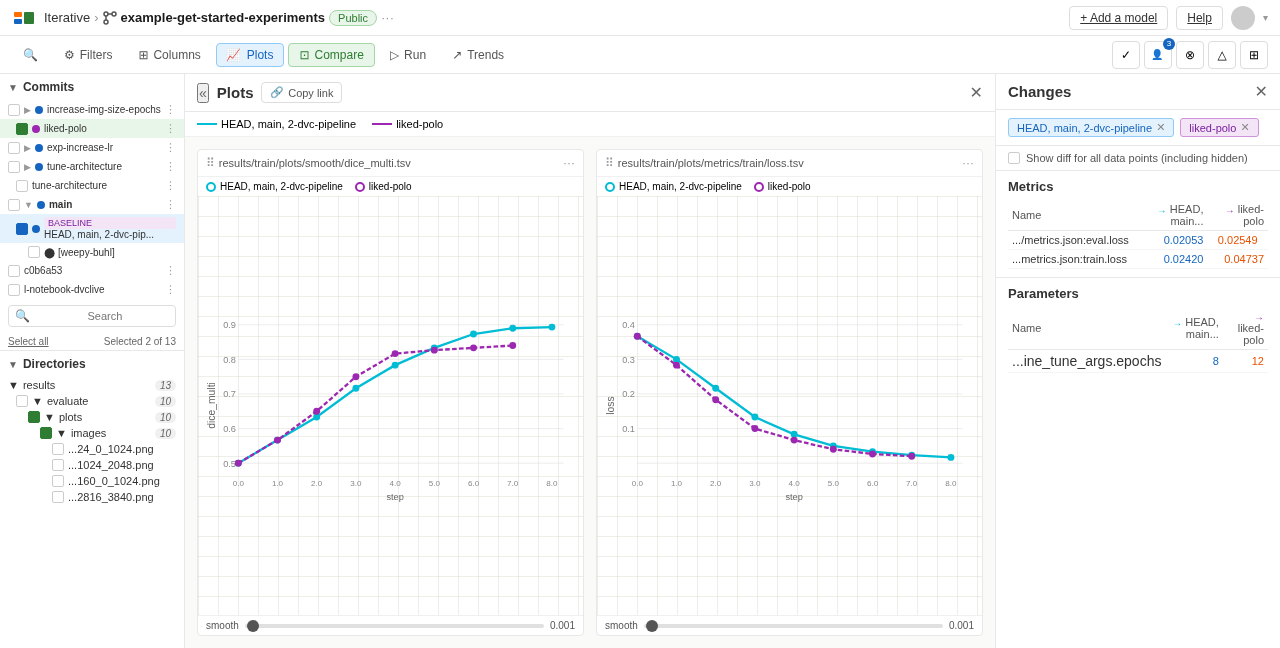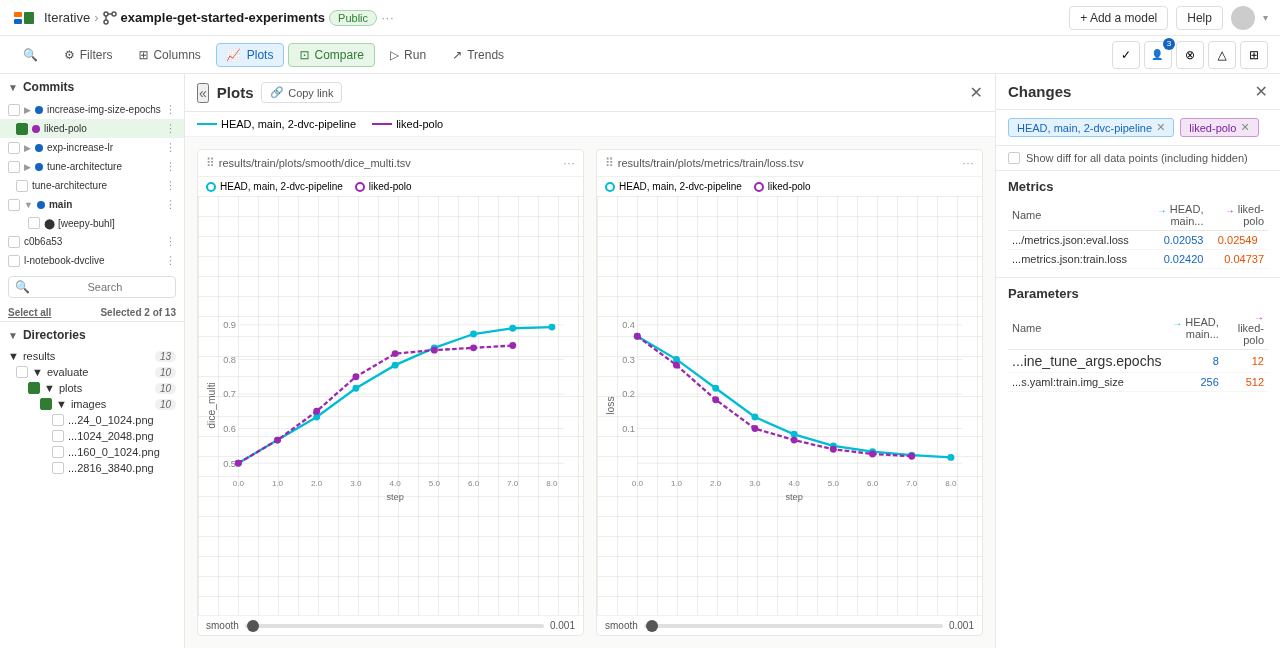--- a/index.html
+++ b/index.html
@@ -8,21 +8,21 @@
     
     .top-nav {
       display: flex; align-items: center; height: 36px; background: #fff;
       border-bottom: 1px solid #e8e8e8; padding: 0 12px; gap: 8px;
     }
     .breadcrumb { display: flex; align-items: center; gap: 4px; font-size: 13px; color: #333; }
     .breadcrumb .sep { color: #999; }
     .breadcrumb .repo { font-weight: 600; color: #1a1a1a; }
     .public-badge { background: #e8f5e9; color: #2e7d32; border: 1px solid #a5d6a7; border-radius: 10px; padding: 1px 8px; font-size: 11px; }
     .nav-spacer { flex: 1; }
-    .nav-action { display: flex; align-items: center; gap: 6px; padding: 4px 10px; border-radius: 4px; border: 1px solid #ddd; font-size: 12px; cursor: pointer; background: #fff; color: #333; }
+    .nav-action { display: flex; align-items: center; gap: 6px; padding: 4px 10px; border-radius: 4px; border: 1px solid #ddd; font-size: 12px; cursor: pointer; background: #fff; color: #333; text-decoration: underline; }
     .avatar { width: 24px; height: 24px; border-radius: 50%; background: #ccc; }
 
     
     .toolbar {
       display: flex; align-items: center; height: 38px; border-bottom: 1px solid #e8e8e8;
       padding: 0 12px; gap: 4px; background: #fff;
     }
     .toolbar-btn {
       display: flex; align-items: center; gap: 5px; padding: 4px 10px;
       border-radius: 4px; border: 1px solid transparent; font-size: 12px; cursor: pointer;
@@ -59,21 +59,21 @@
     .expand-icon { font-size: 9px; color: #999; }
     .more-icon { color: #999; font-size: 11px; margin-left: auto; }
     .baseline-badge { background: #f3e5f5; color: #7b1fa2; font-size: 9px; padding: 1px 4px; border-radius: 3px; }
 
     .search-box {
       margin: 6px 8px; display: flex; align-items: center; gap: 4px;
       border: 1px solid #ddd; border-radius: 4px; padding: 3px 6px;
     }
     .search-box input { border: none; outline: none; font-size: 11px; flex: 1; background: transparent; text-align: center; }
 
-    .select-all-row { display: flex; justify-content: space-between; padding: 3px 8px; font-size: 10px; color: #666; font-weight: bold; }
+    .select-all-row { display: flex; justify-content: space-between; padding: 3px 8px; font-size: 10px; color: #666; }
 
     
     .dir-section { border-top: 1px solid #e8e8e8; }
     .dir-item { display: flex; align-items: center; gap: 4px; padding: 2px 8px; font-size: 11px; color: #333; cursor: pointer; }
     .count-badge { margin-left: auto; background: #f0f0f0; border-radius: 8px; padding: 0 5px; font-size: 10px; color: #666; font-style: italic; }
 
     
     .center-panel { flex: 1; display: flex; flex-direction: column; background: #fafaf8; overflow: hidden; }
     .plots-header {
       display: flex; align-items: center; padding: 8px 12px; gap: 8px;
@@ -275,20 +275,28 @@
       <span class="more-icon">⋮</span>
     </div>
 
     <div class="commit-item">
       <div class="checkbox"></div>
       <span class="expand-icon">▼</span>
       <span class="dot dot-blue"></span>
       <span style="font-size:10px;font-weight:600;">main</span>
       <span class="more-icon">⋮</span>
     </div>
+    <div class="commit-item indent-1" style="background:#e3f2fd;">
+      <div class="checkbox checked" style="background:#1565c0;border-color:#1565c0;"></div>
+      <span class="dot dot-blue"></span>
+      <div style="display:flex;flex-direction:column;overflow:hidden;flex:1;">
+        <span class="baseline-badge">BASELINE</span>
+        <span style="font-size:10px;overflow:hidden;text-overflow:ellipsis;white-space:nowrap;">HEAD, main, 2-dvc-pip...</span>
+      </div>
+    </div>
     <div class="commit-item indent-2">
       <div class="checkbox"></div>
       <span style="font-size:10px;">⬤ [weepy-buhl]</span>
     </div>
     <div class="commit-item">
       <div class="checkbox"></div>
       <span style="font-size:10px;">c0b6a53</span>
       <span class="more-icon">⋮</span>
     </div>
     <div class="commit-item">
@@ -598,22 +606,17 @@
               <span>liked-polo</span>
             </th>
           </tr>
         </thead>
         <tbody id="params-tbody">
         <tr>
     <td style="color:#333;font-size:14px;">...ine_tune_args.epochs</td>
     <td style="text-align:right;color:#1565c0;">8</td>
     <td style="text-align:right;color:#e65100;">12</td>
   </tr>
-            <tr>
-    <td style="color:#333;font-size:11px;">...s.yaml:train.img_size</td>
-    <td style="text-align:right;color:#1565c0;">256</td>
-    <td style="text-align:right;color:#e65100;">512</td>
-  </tr>
           </tbody>
       </table>
     </div>
   </div>
 </div>
 
 </body></html>

